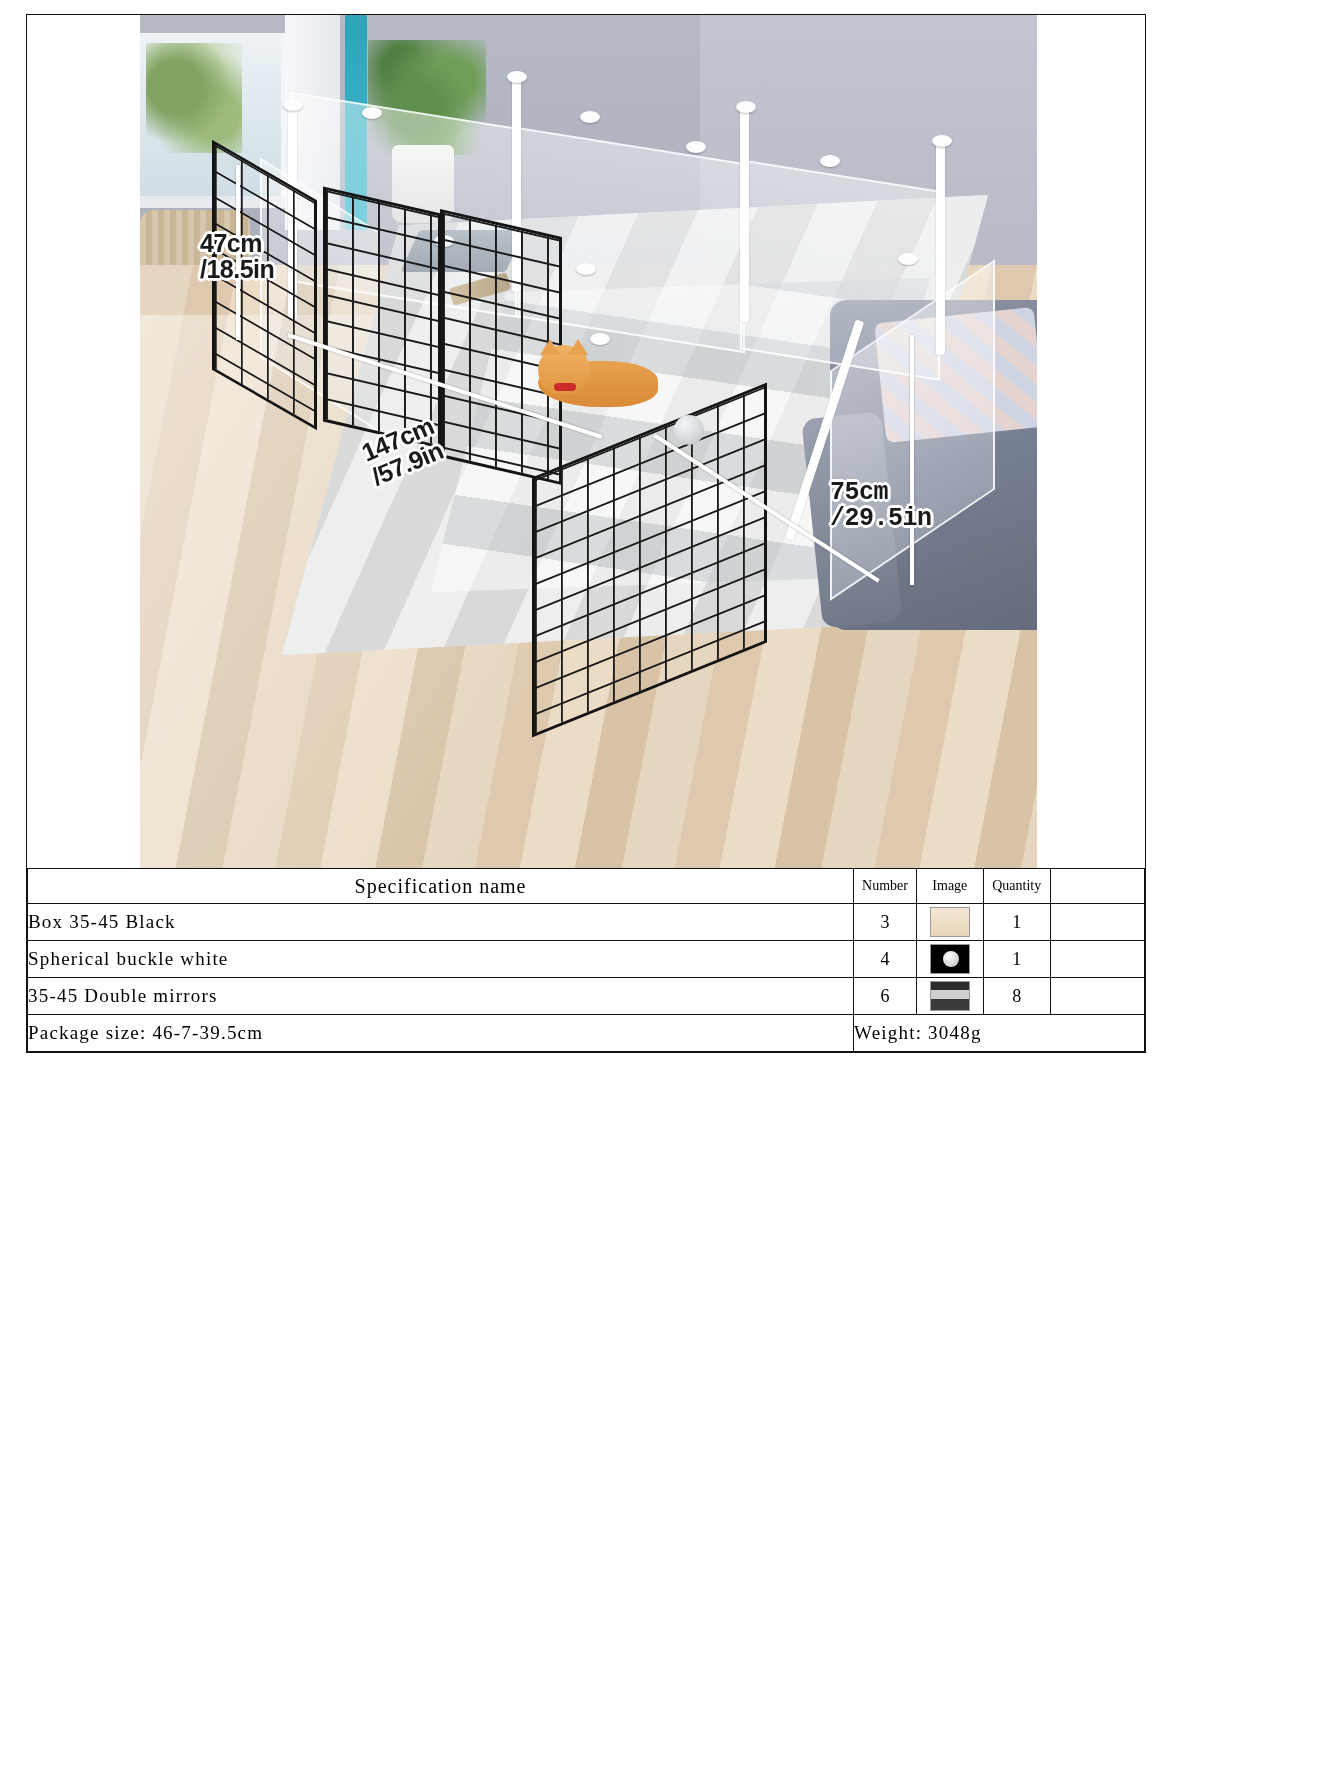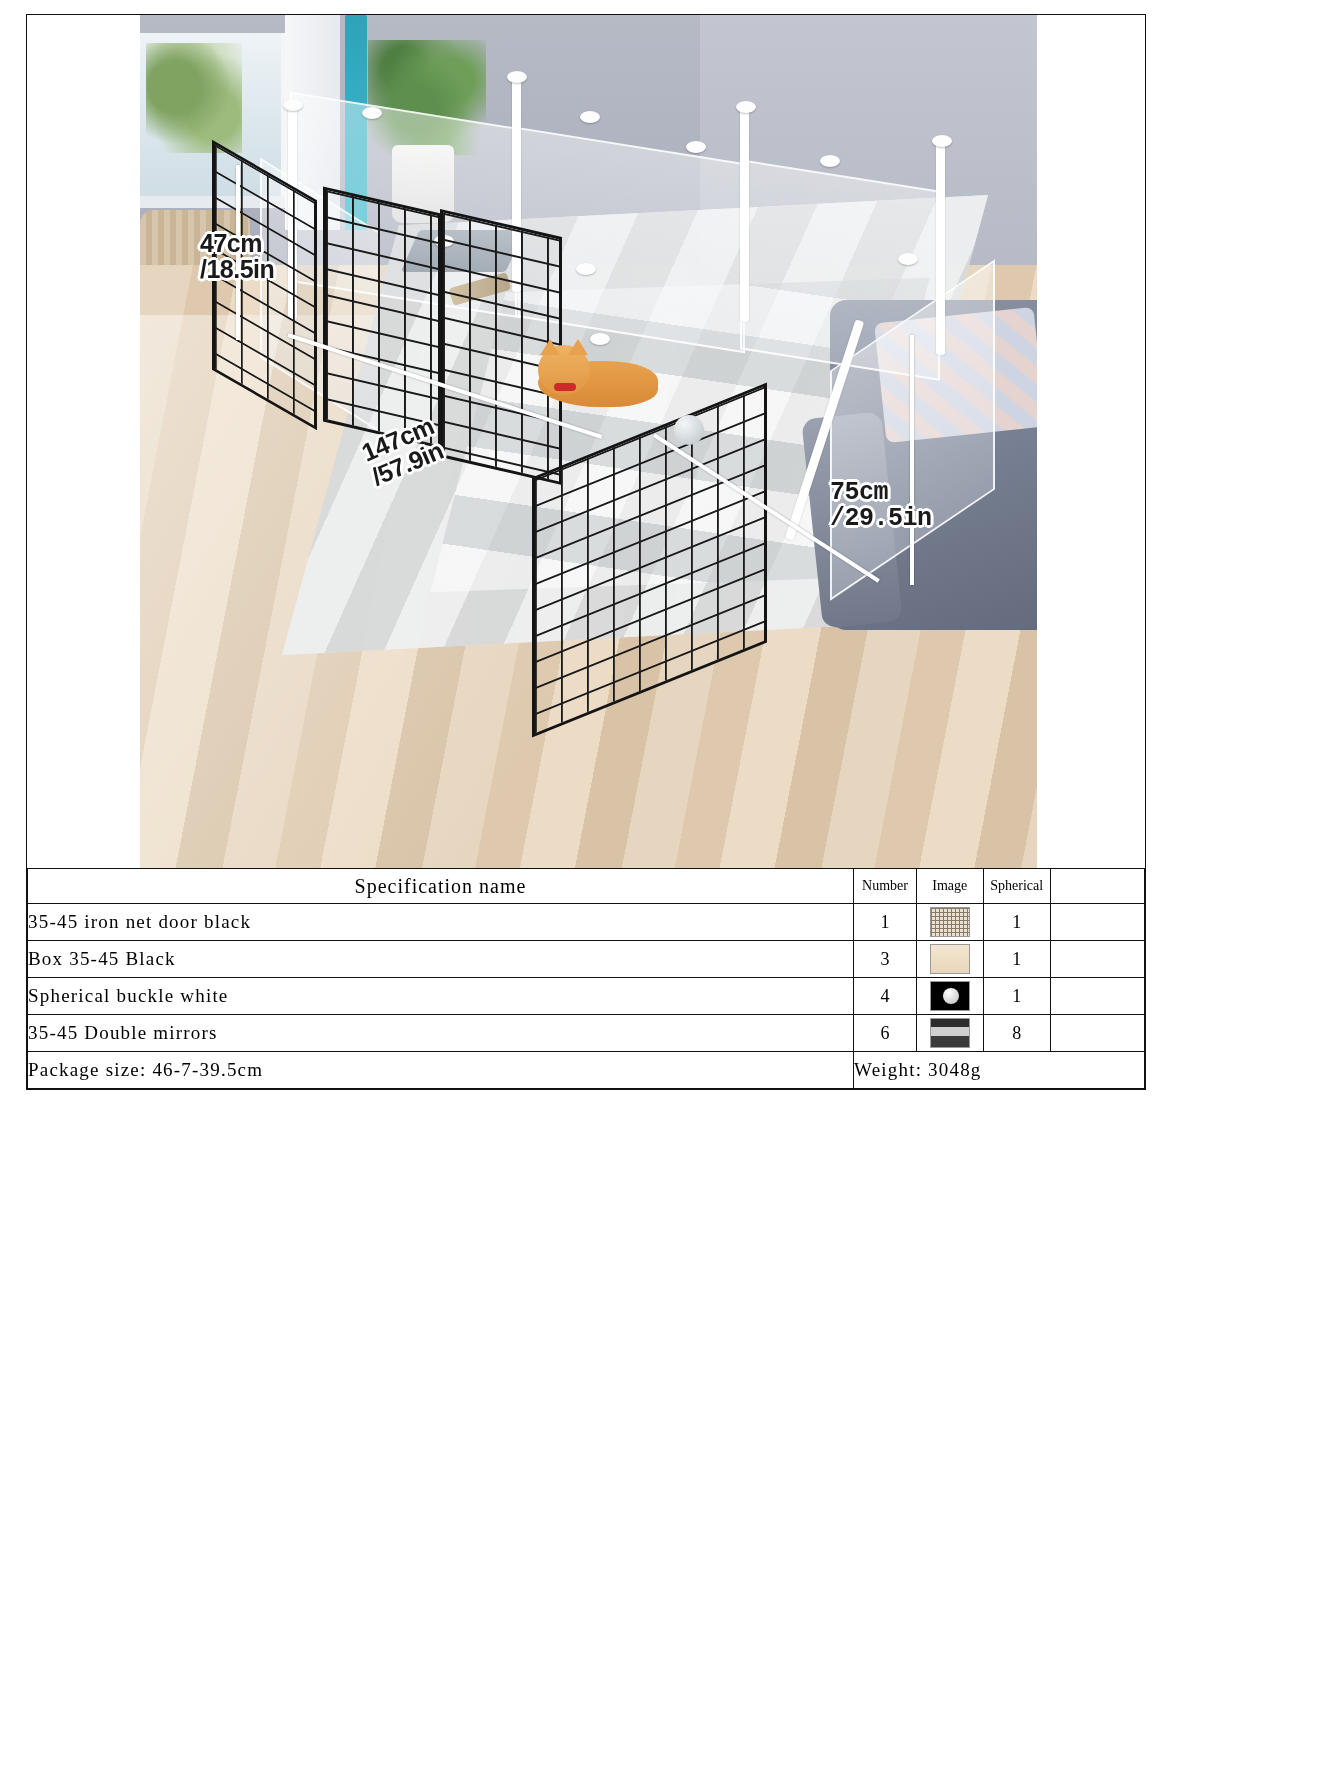--- a/index.html
+++ b/index.html
@@ -438,33 +438,24 @@
     </div>
   </div>
 
   <div class="table-wrap">
     <table class="spec">
       <tbody>
           <tr>
         <th class="c-name hdr-name">Specification name</th>
         <th class="c-num hdr-small">Number</th>
         <th class="c-img hdr-small">Image</th>
-        <th class="c-qty hdr-small">Spherical</th>
+        <th class="c-qty hdr-small">Quantity</th>
         <th class="c-tail"></th>
       </tr>
 
-      <tr>
-        <td class="row-name">35-45 iron net door black</td>
-        <td class="c-num row-cell">1</td>
-        <td class="c-img row-cell">
-              <span class="thumb mesh-a"></span>
-            </td>
-        <td class="c-qty row-cell">1</td>
-        <td class="c-tail"></td>
-      </tr>
 
 
       <tr>
         <td class="row-name">Box 35-45 Black</td>
         <td class="c-num row-cell">3</td>
         <td class="c-img row-cell">
               <span class="thumb box"></span>
             </td>
         <td class="c-qty row-cell">1</td>
         <td class="c-tail"></td>

